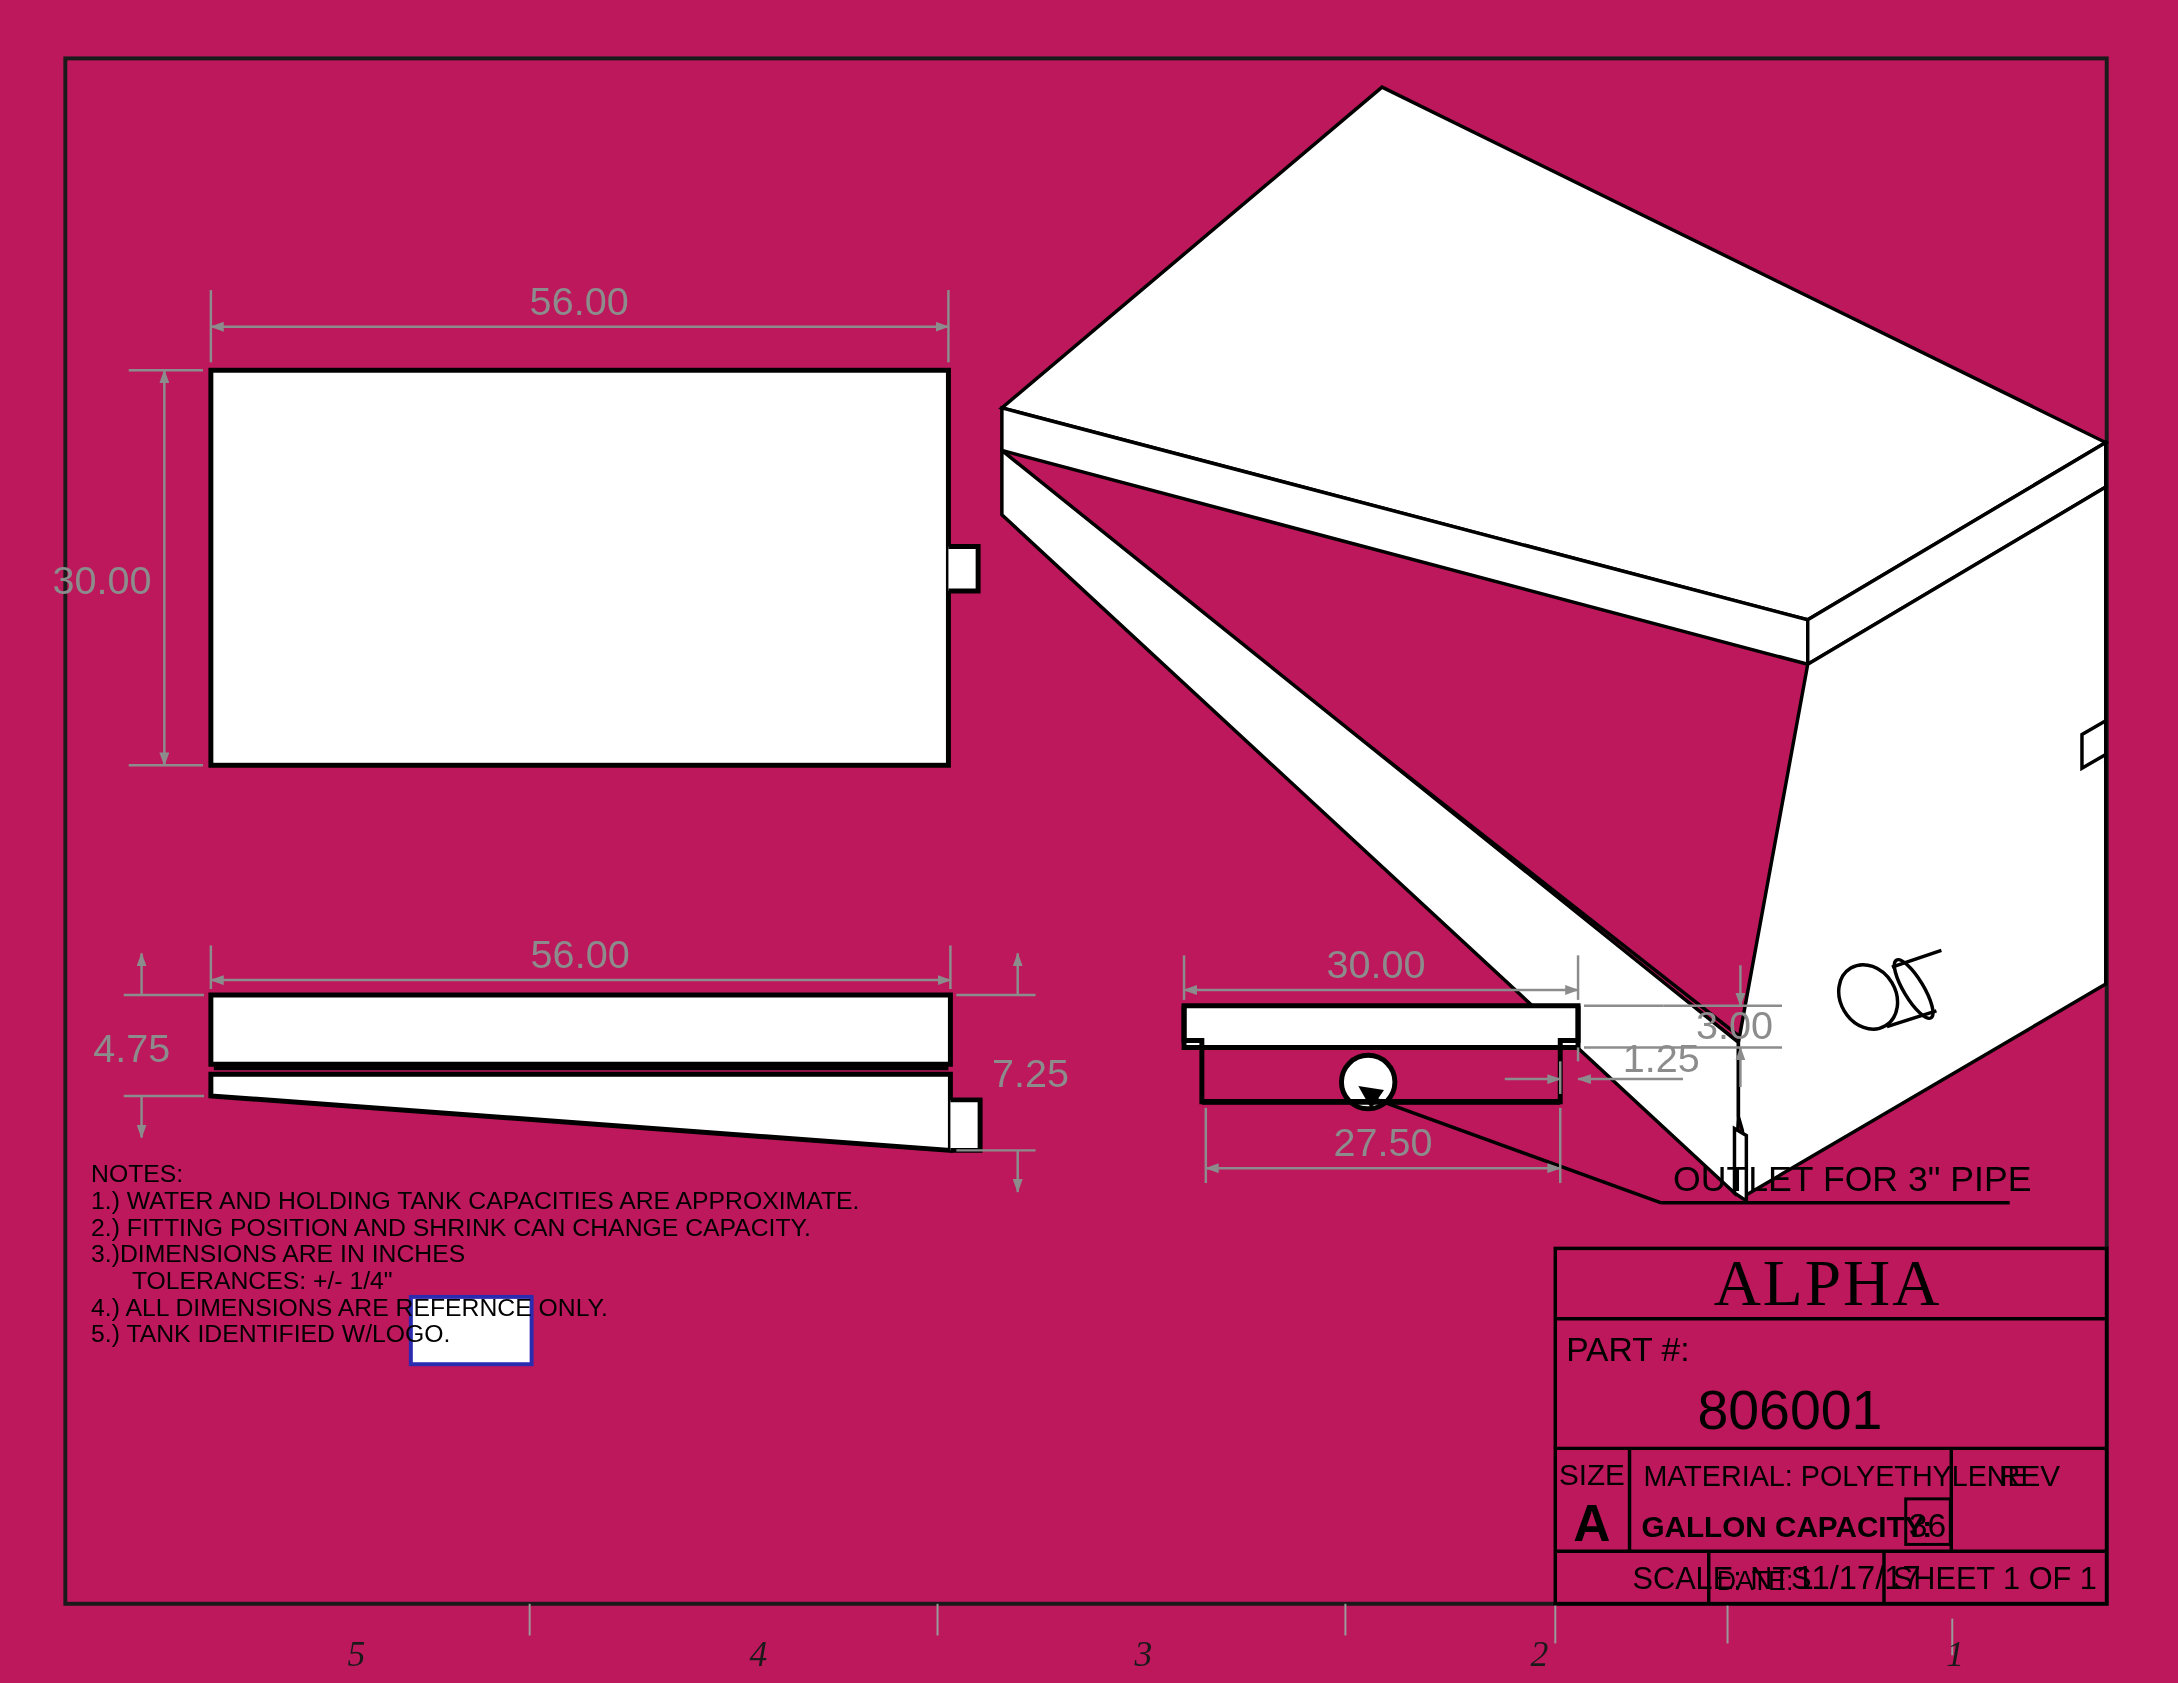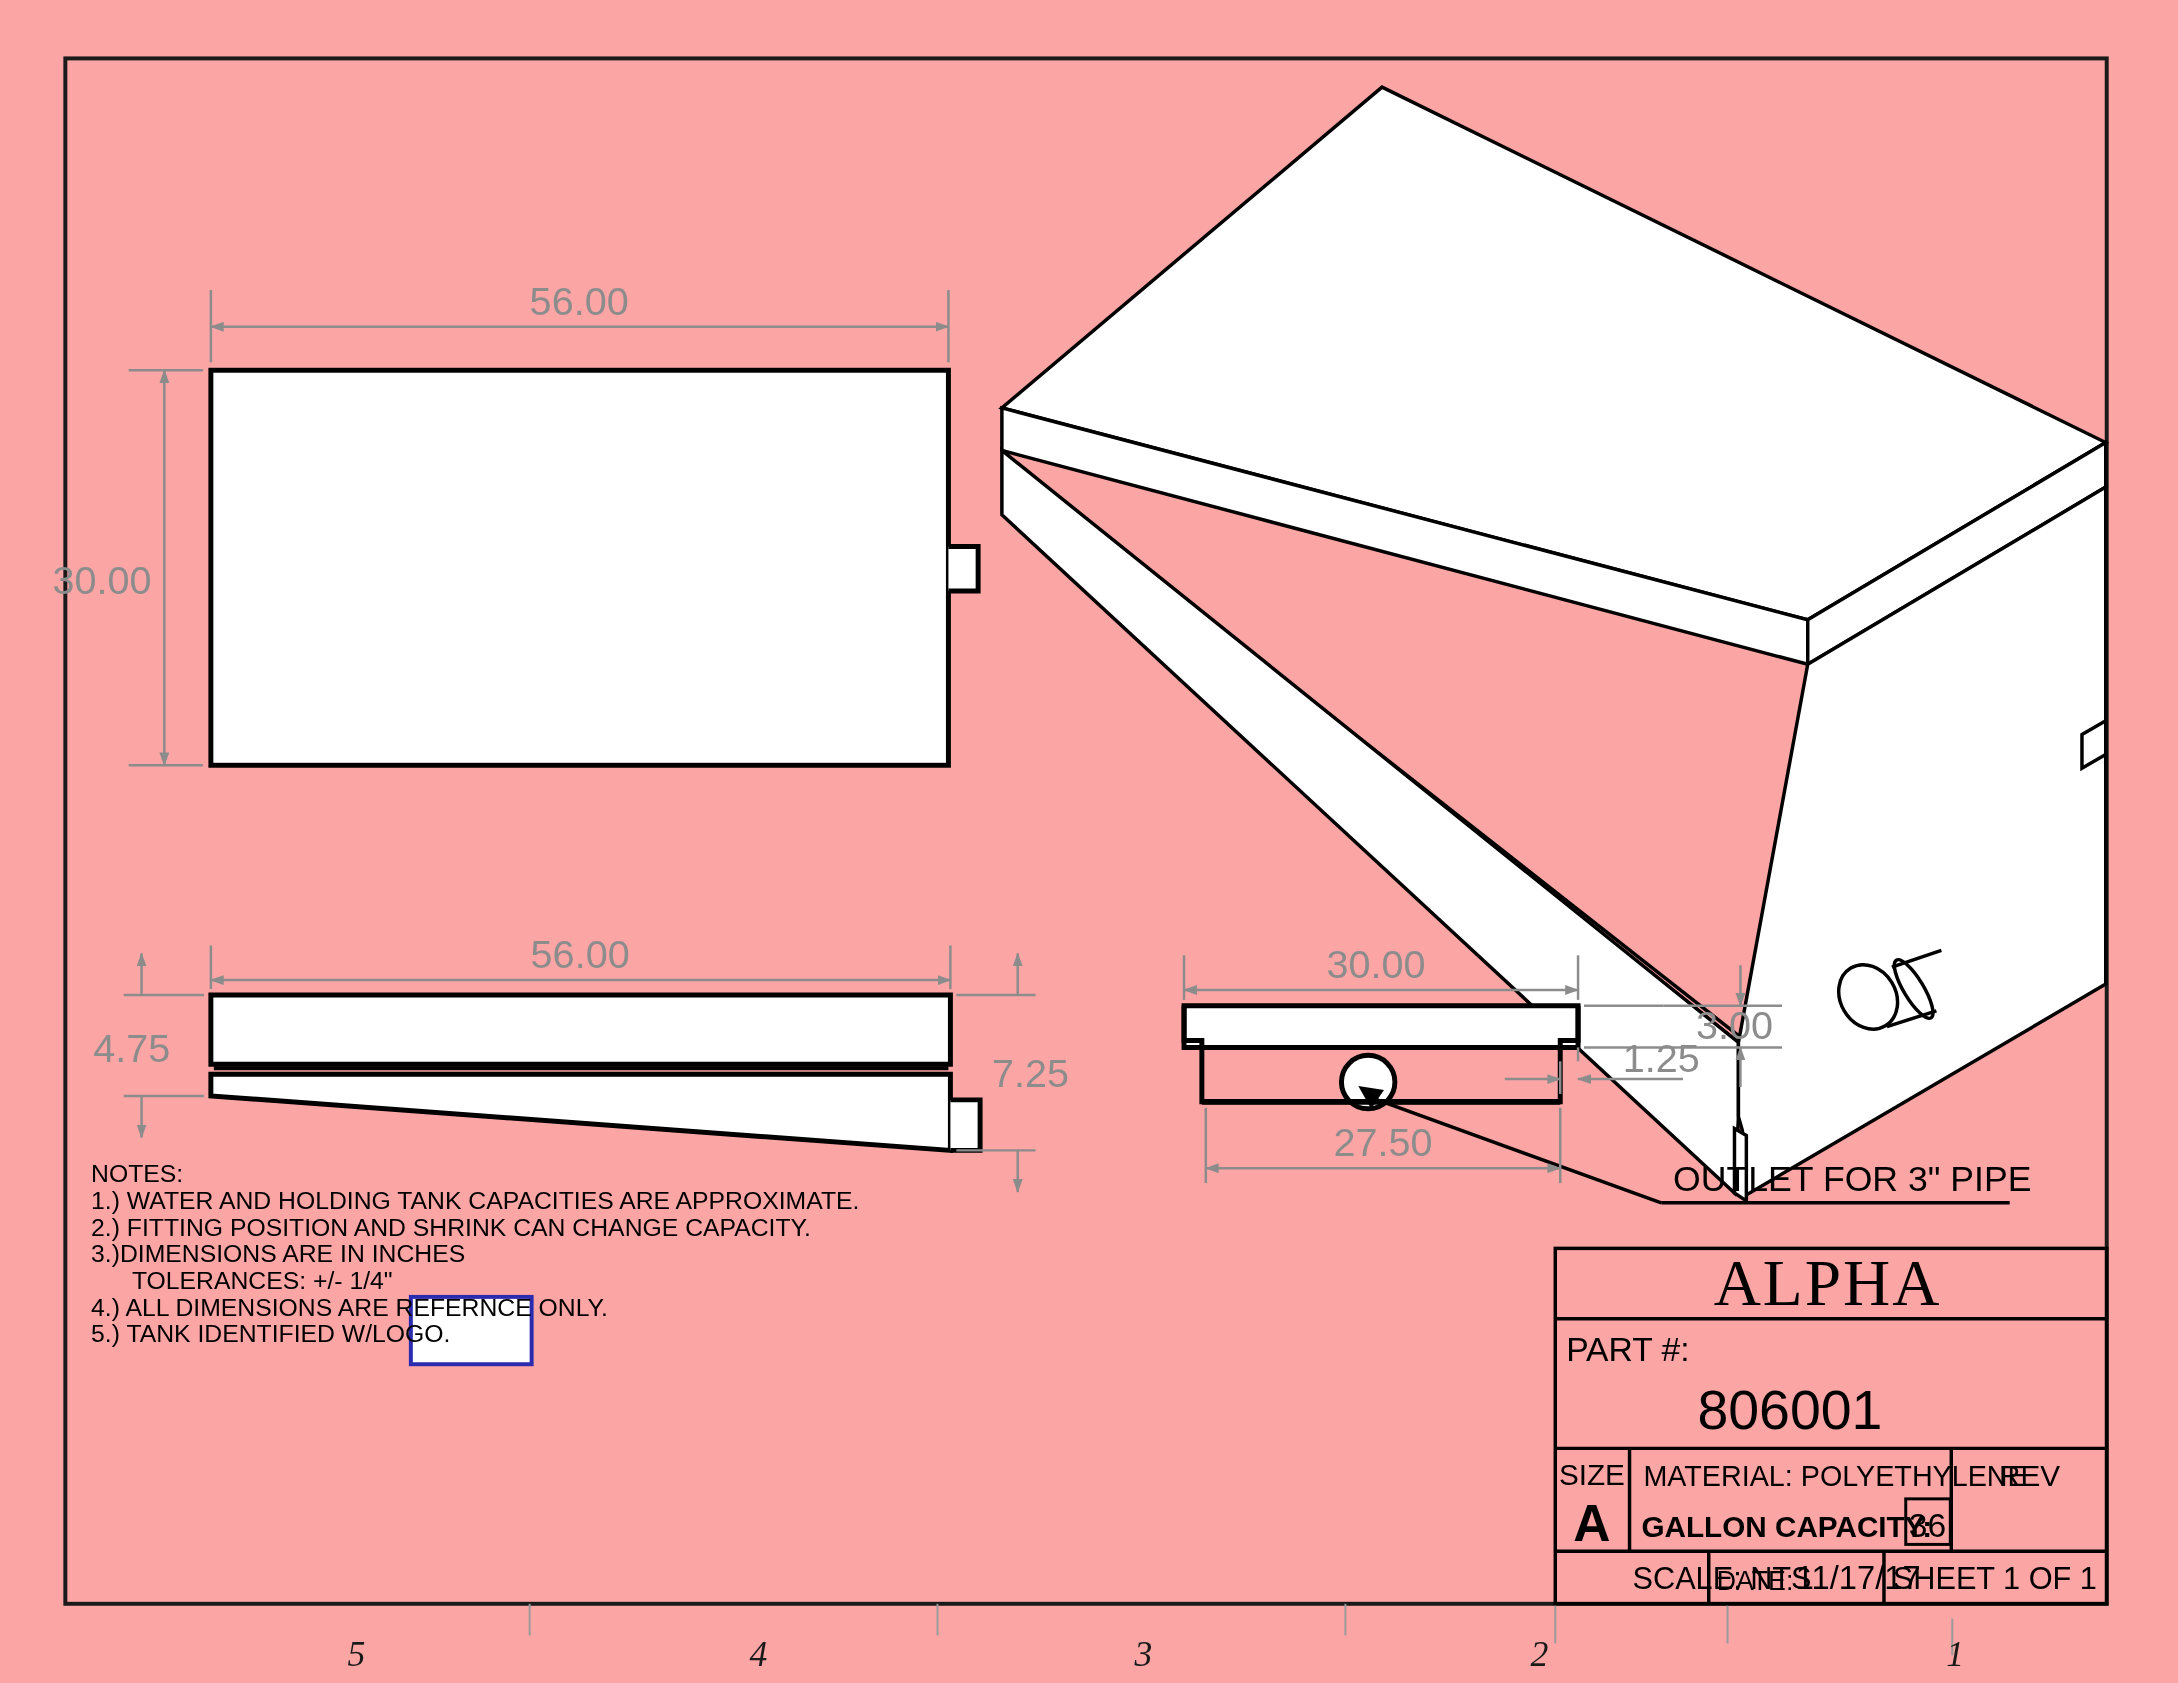--- a/index.html
+++ b/index.html
@@ -9,21 +9,21 @@
     background: #ffffff;
   }
   body {
     font-family: "Liberation Sans", sans-serif;
     color: #000000;
   }
   #sheet {
     position: relative;
     width: 2178px;
     height: 1683px;
-    background: #fca5a5;
+    background: #be185d;
     overflow: hidden;
   }
   svg.layer {
     position: absolute;
     left: 0;
     top: 0;
     width: 2178px;
     height: 1683px;
   }
   .dim-text {

